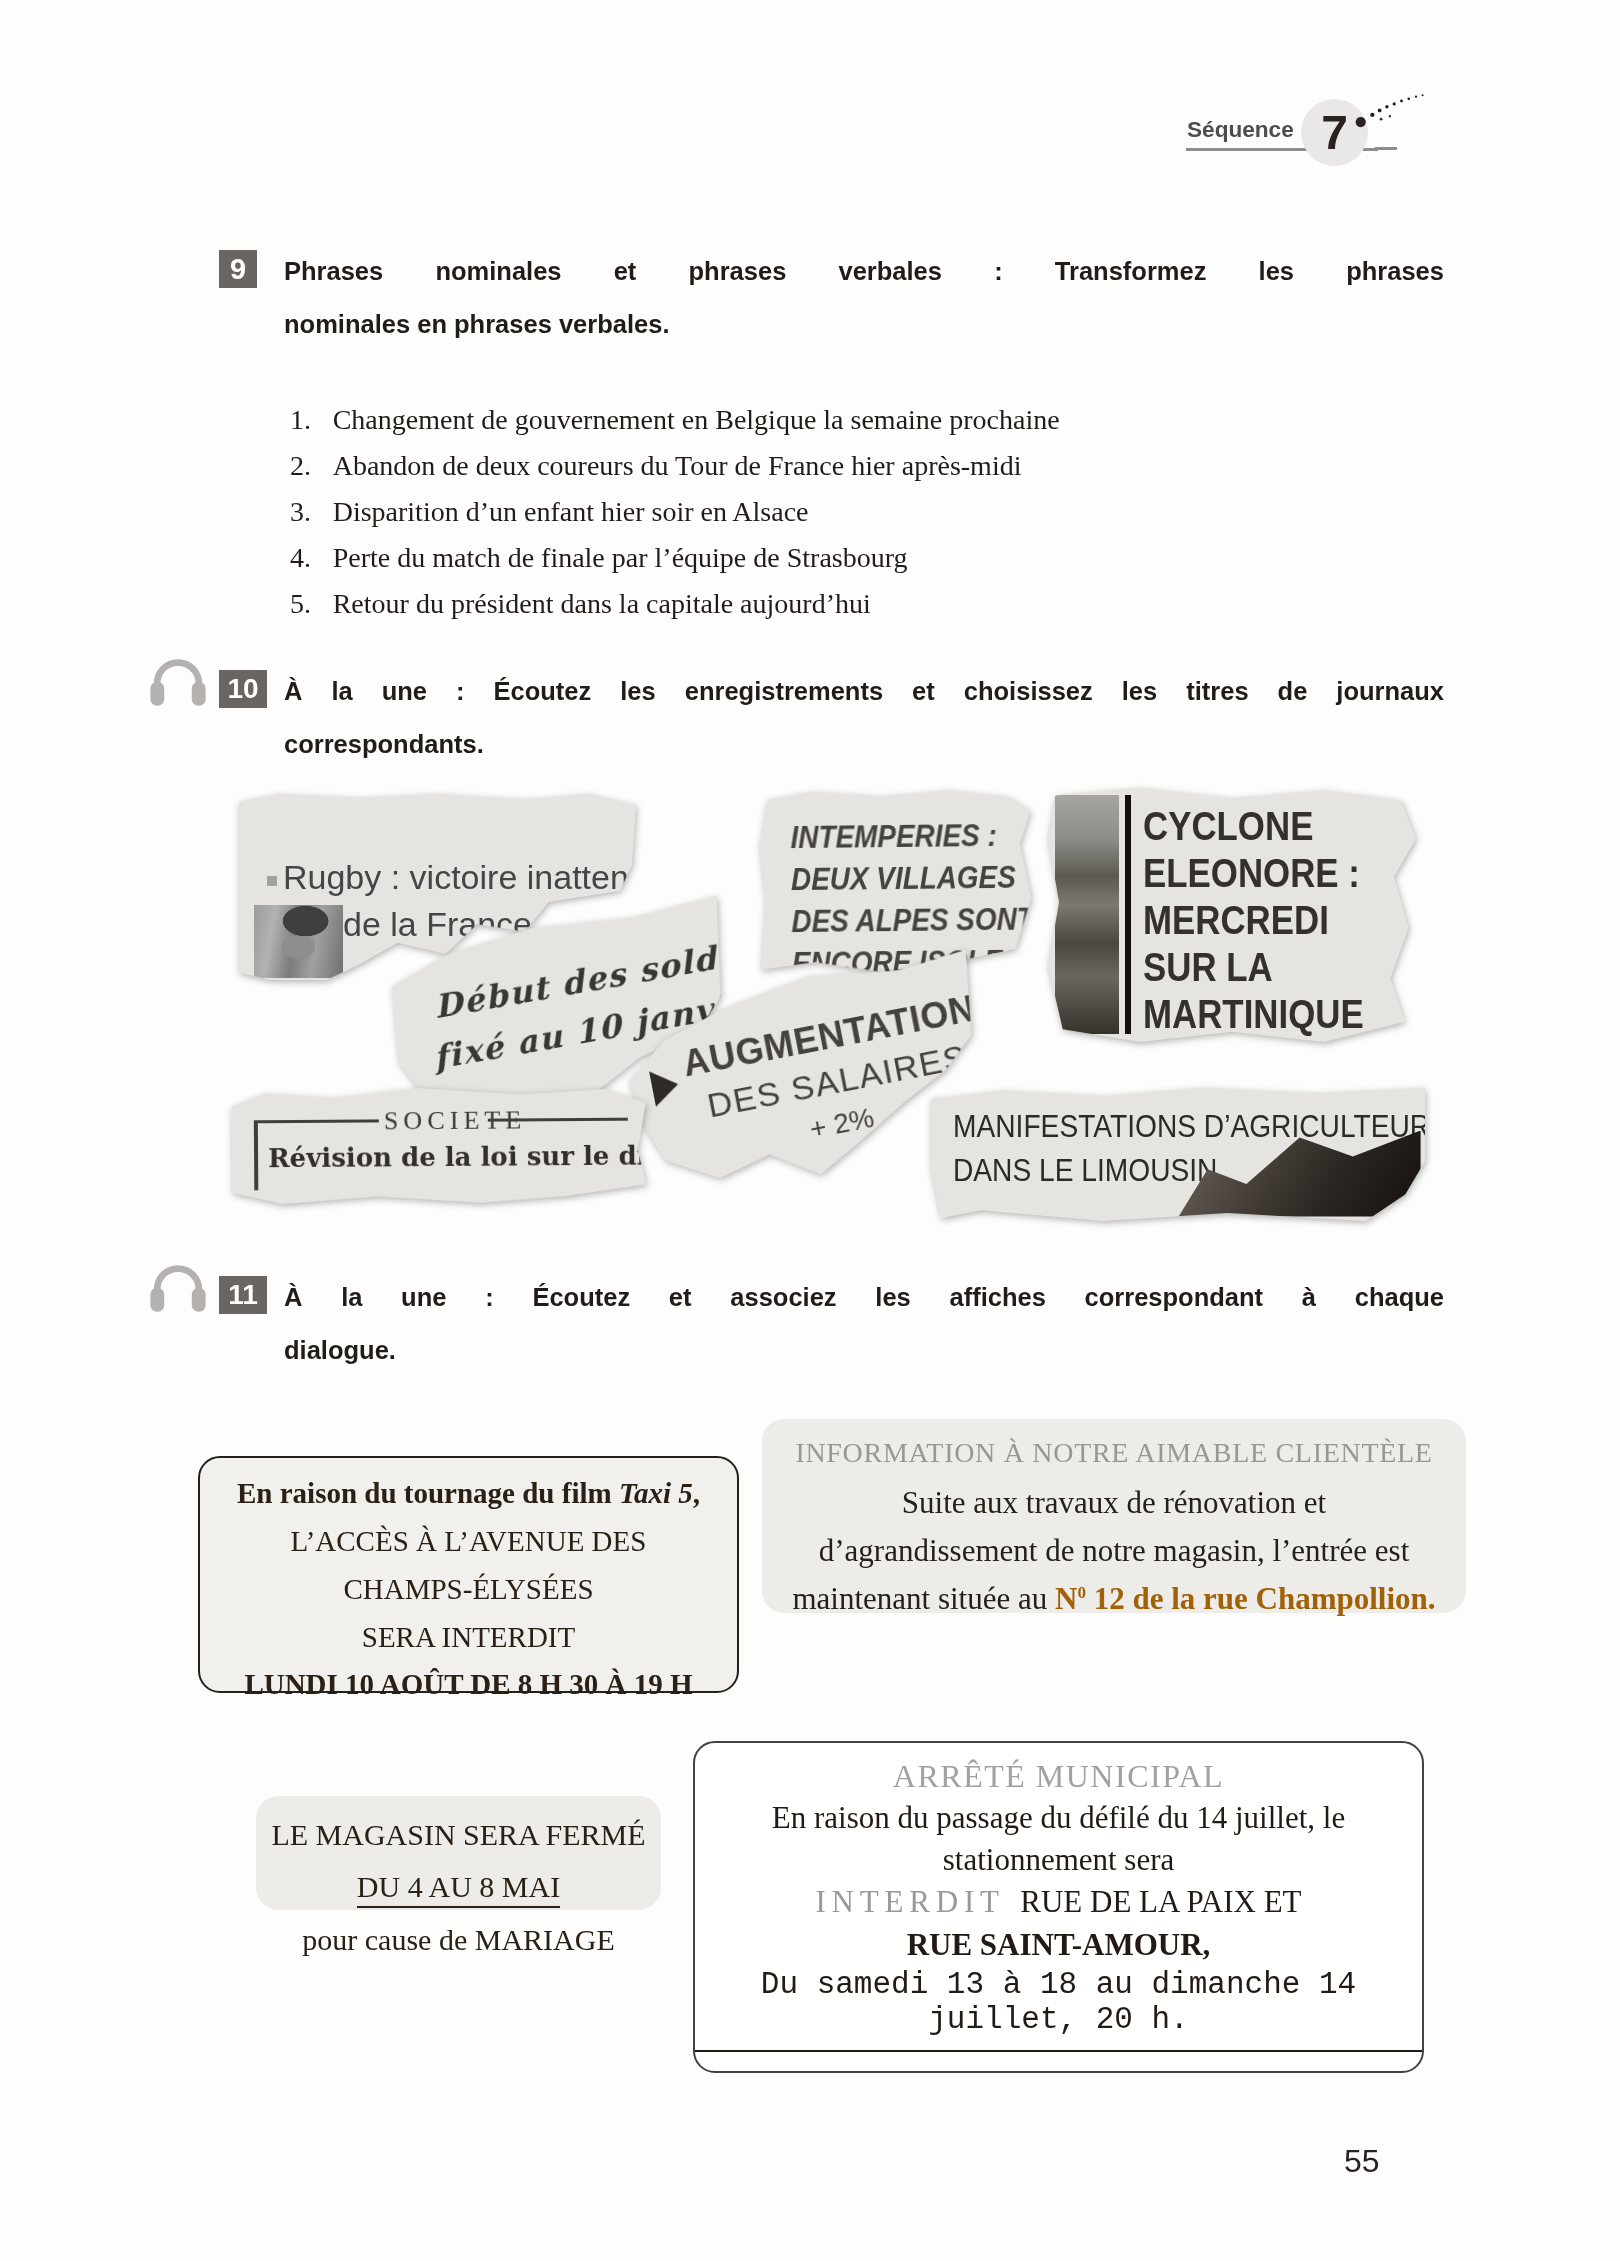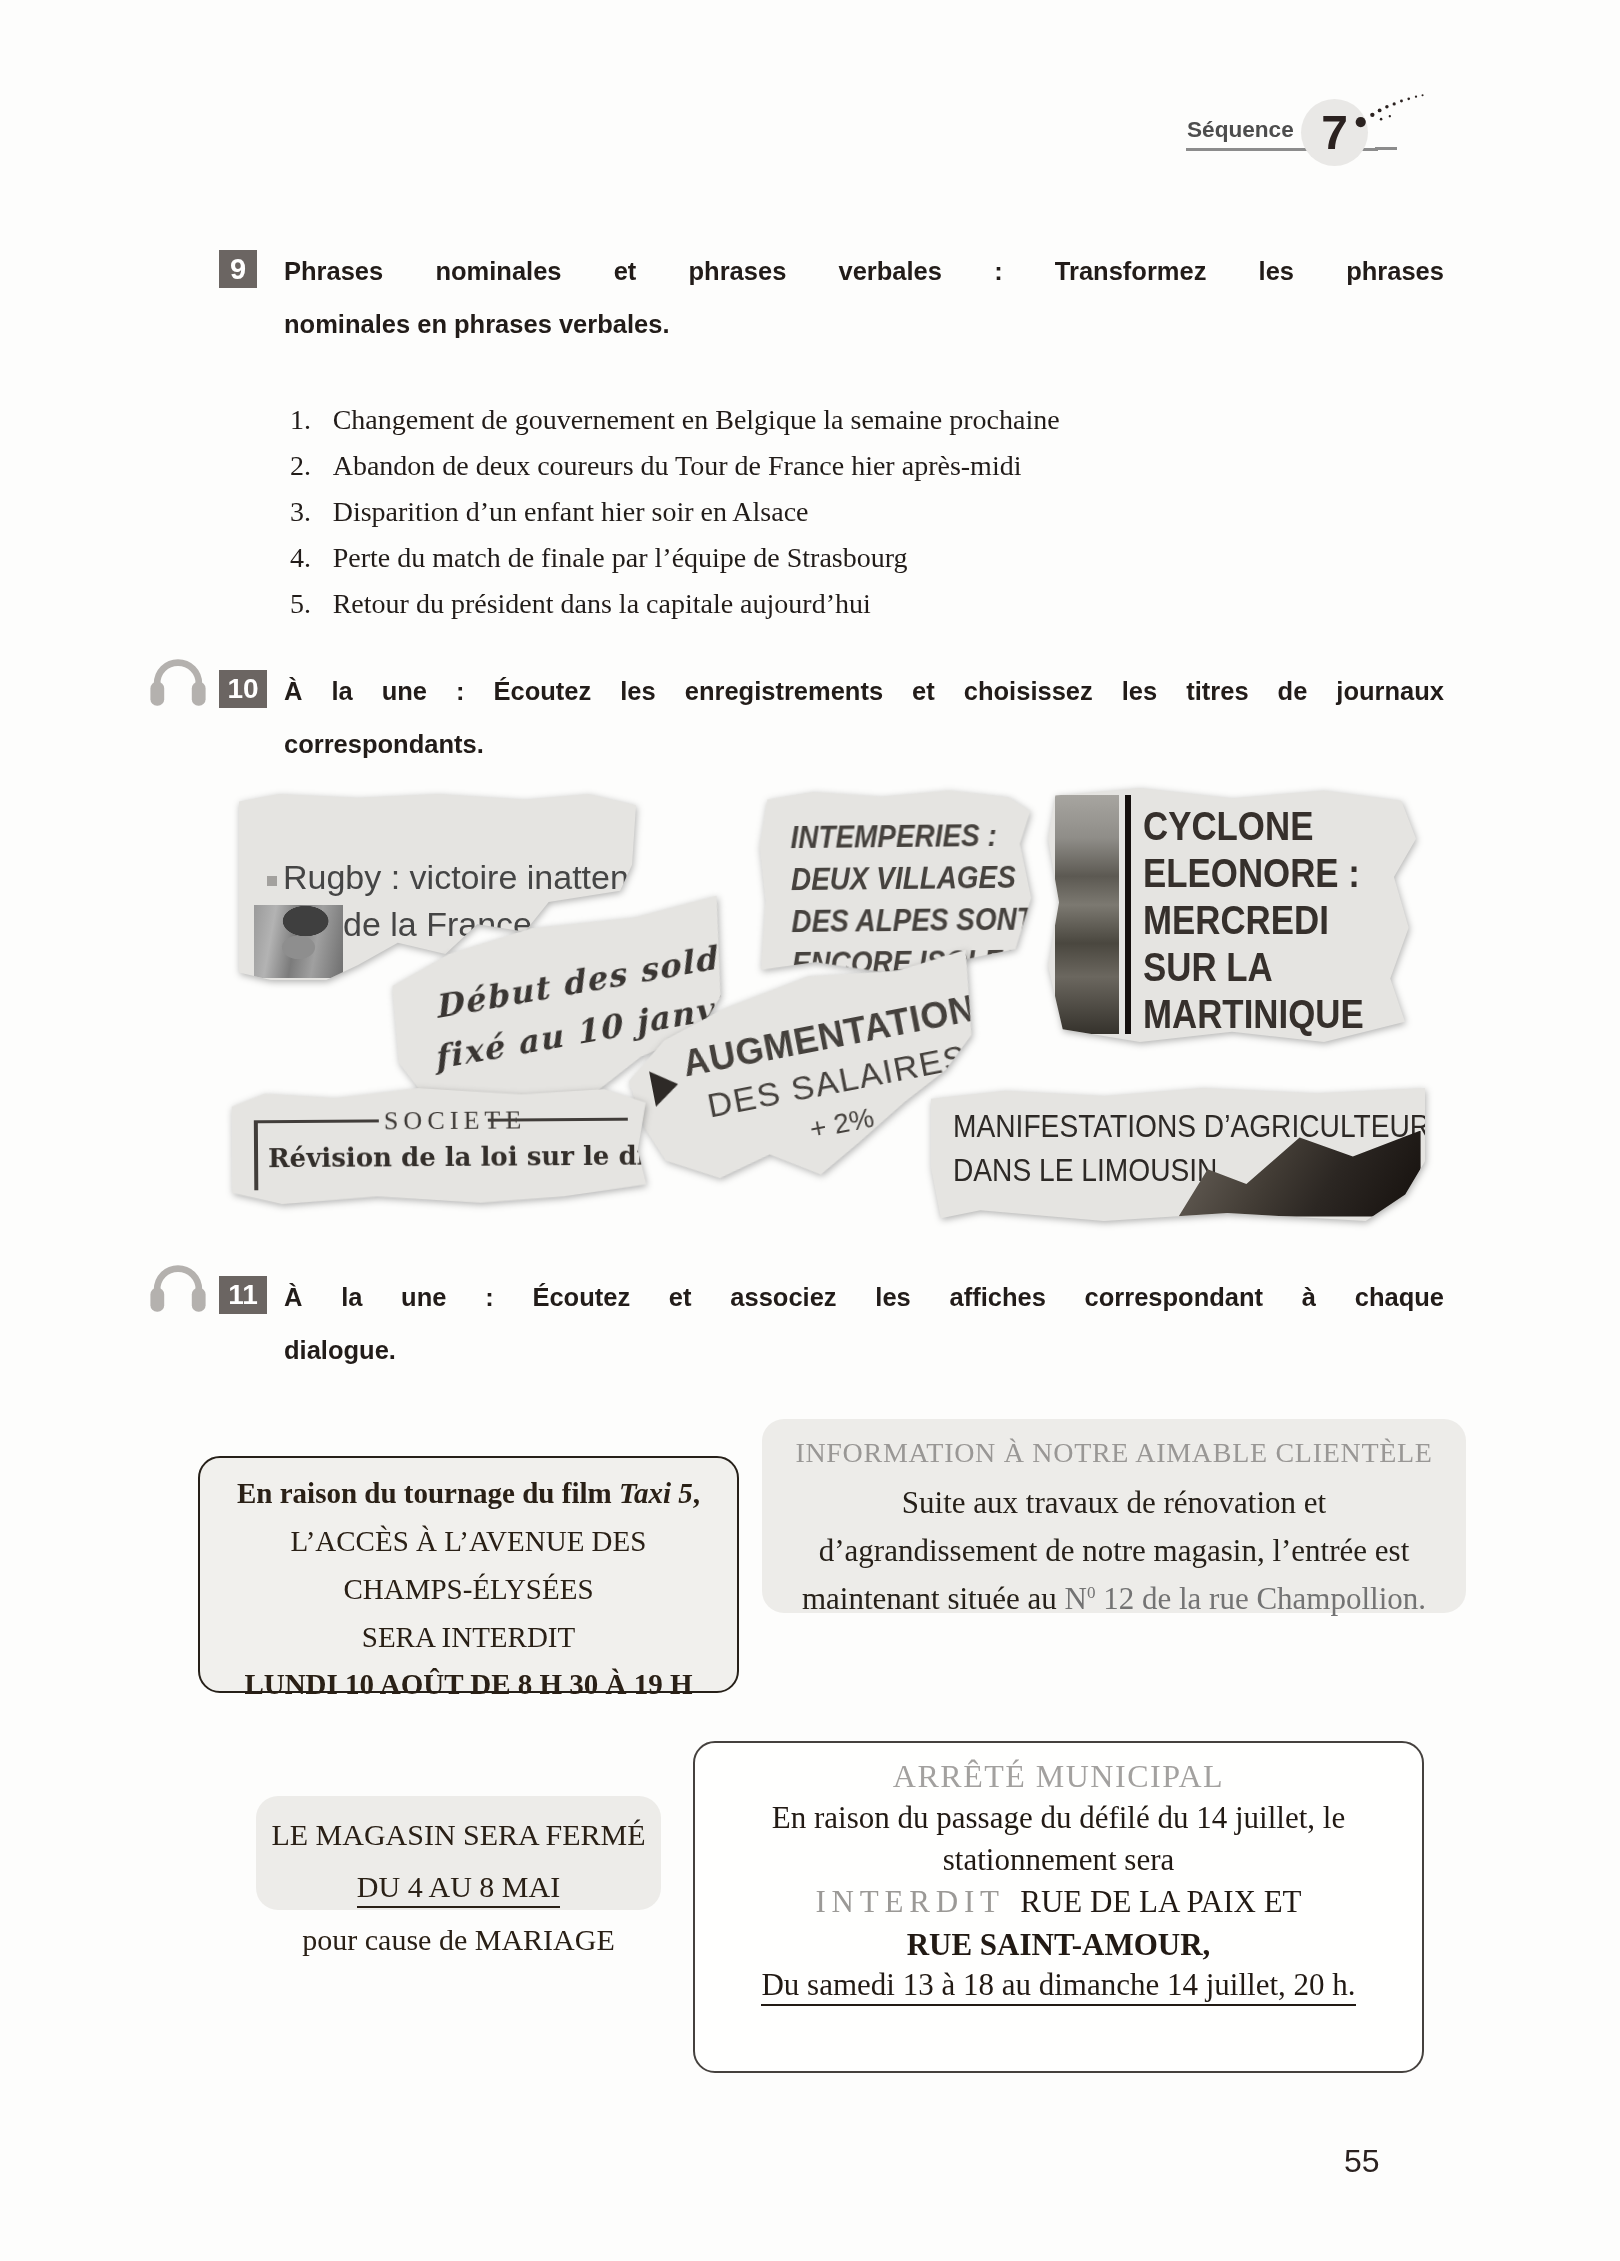--- a/index.html
+++ b/index.html
@@ -100,21 +100,21 @@
     background:linear-gradient(120deg,#6b645c 0%,#423c35 40%,#2c2723 62%,#15100d 100%); }
 
   
   .serif { font-family:"Liberation Serif", serif;border-radius:22px; }
 
   .notice-info { left:762px; top:1419px; width:704px; height:194px; background:#edece9; text-align:center; }
   .info-title { left:0; right:0; top:17.5px; font-size:28px; color:#999795; letter-spacing:0.7px; white-space:nowrap; }
   .info-l1 { left:0; right:0; top:66px; font-size:31px; color:#262019; }
   .info-l2 { left:0; right:0; top:114px; font-size:31px; color:#262019; }
   .info-l3 { left:0; right:0; top:162px; font-size:31px; color:#262019; }
-  .info-gray { color:#737373; font-weight:normal; }
+  .info-gray { color:#a16207; font-weight:bold; }
   .info-sup { font-size:55%; vertical-align:super; }
 
   .notice-taxi { left:198px; top:1456px; width:541px; height:237px; background:#f1f0ed;
                  border:2.9px solid #262019; text-align:center; color:#2a2016; }
   .taxi-line { left:0; right:0; font-size:29px; }
   .taxi-l1 { top:19px; font-weight:bold; }
   .taxi-l2 { top:67px; } .taxi-l3 { top:115px; } .taxi-l4 { top:163px; }
   .taxi-l5 { top:210px; font-weight:bold; }
 
   .notice-magasin { left:256px; top:1796px; width:405px; height:114px; background:#edece9;
@@ -127,21 +127,21 @@
   .notice-arrete { left:693px; top:1741px; width:731px; height:332px; background:#fffffe;
                    border:2.2px solid #45413e; text-align:center; color:#221a14; }
   .arr-title { left:0; right:0; top:14.6px; font-size:32px; color:#a3a19f; letter-spacing:1.5px; }
   .arr-l1 { left:0; right:0; top:57px; font-size:31px; }
   .arr-l2 { left:0; right:0; top:99px; font-size:31px; }
   .arr-l3 { left:0; right:0; top:141px; font-size:31px; }
   .arr-gray { color:#9b9996; letter-spacing:5.8px; }
   .arr-bold { font-weight:normal; }
   .arr-l4 { left:0; right:0; top:184px; font-size:31px; font-weight:bold; }
   .arr-l5 { left:0; right:0; top:224px; font-size:31px; }
-  .arr-l5 .ul { display:inline-block; border-bottom:2.2px solid #221a14; padding-bottom:1px; }
+  .arr-l5 .ul { display:inline-block; border-bottom:2.2px solid #221a14; padding-bottom:13px;font-family:Liberation Mono, monospace; }
 
   .page-num { left:1344px; top:2143px; font-size:32px; color:#2b2220; }
 </style>
 </head>
 <body>
 
 <div class="page">
 
   <div class="abs seq-label">Séquence</div>
   <div class="abs seq-underline"></div>

